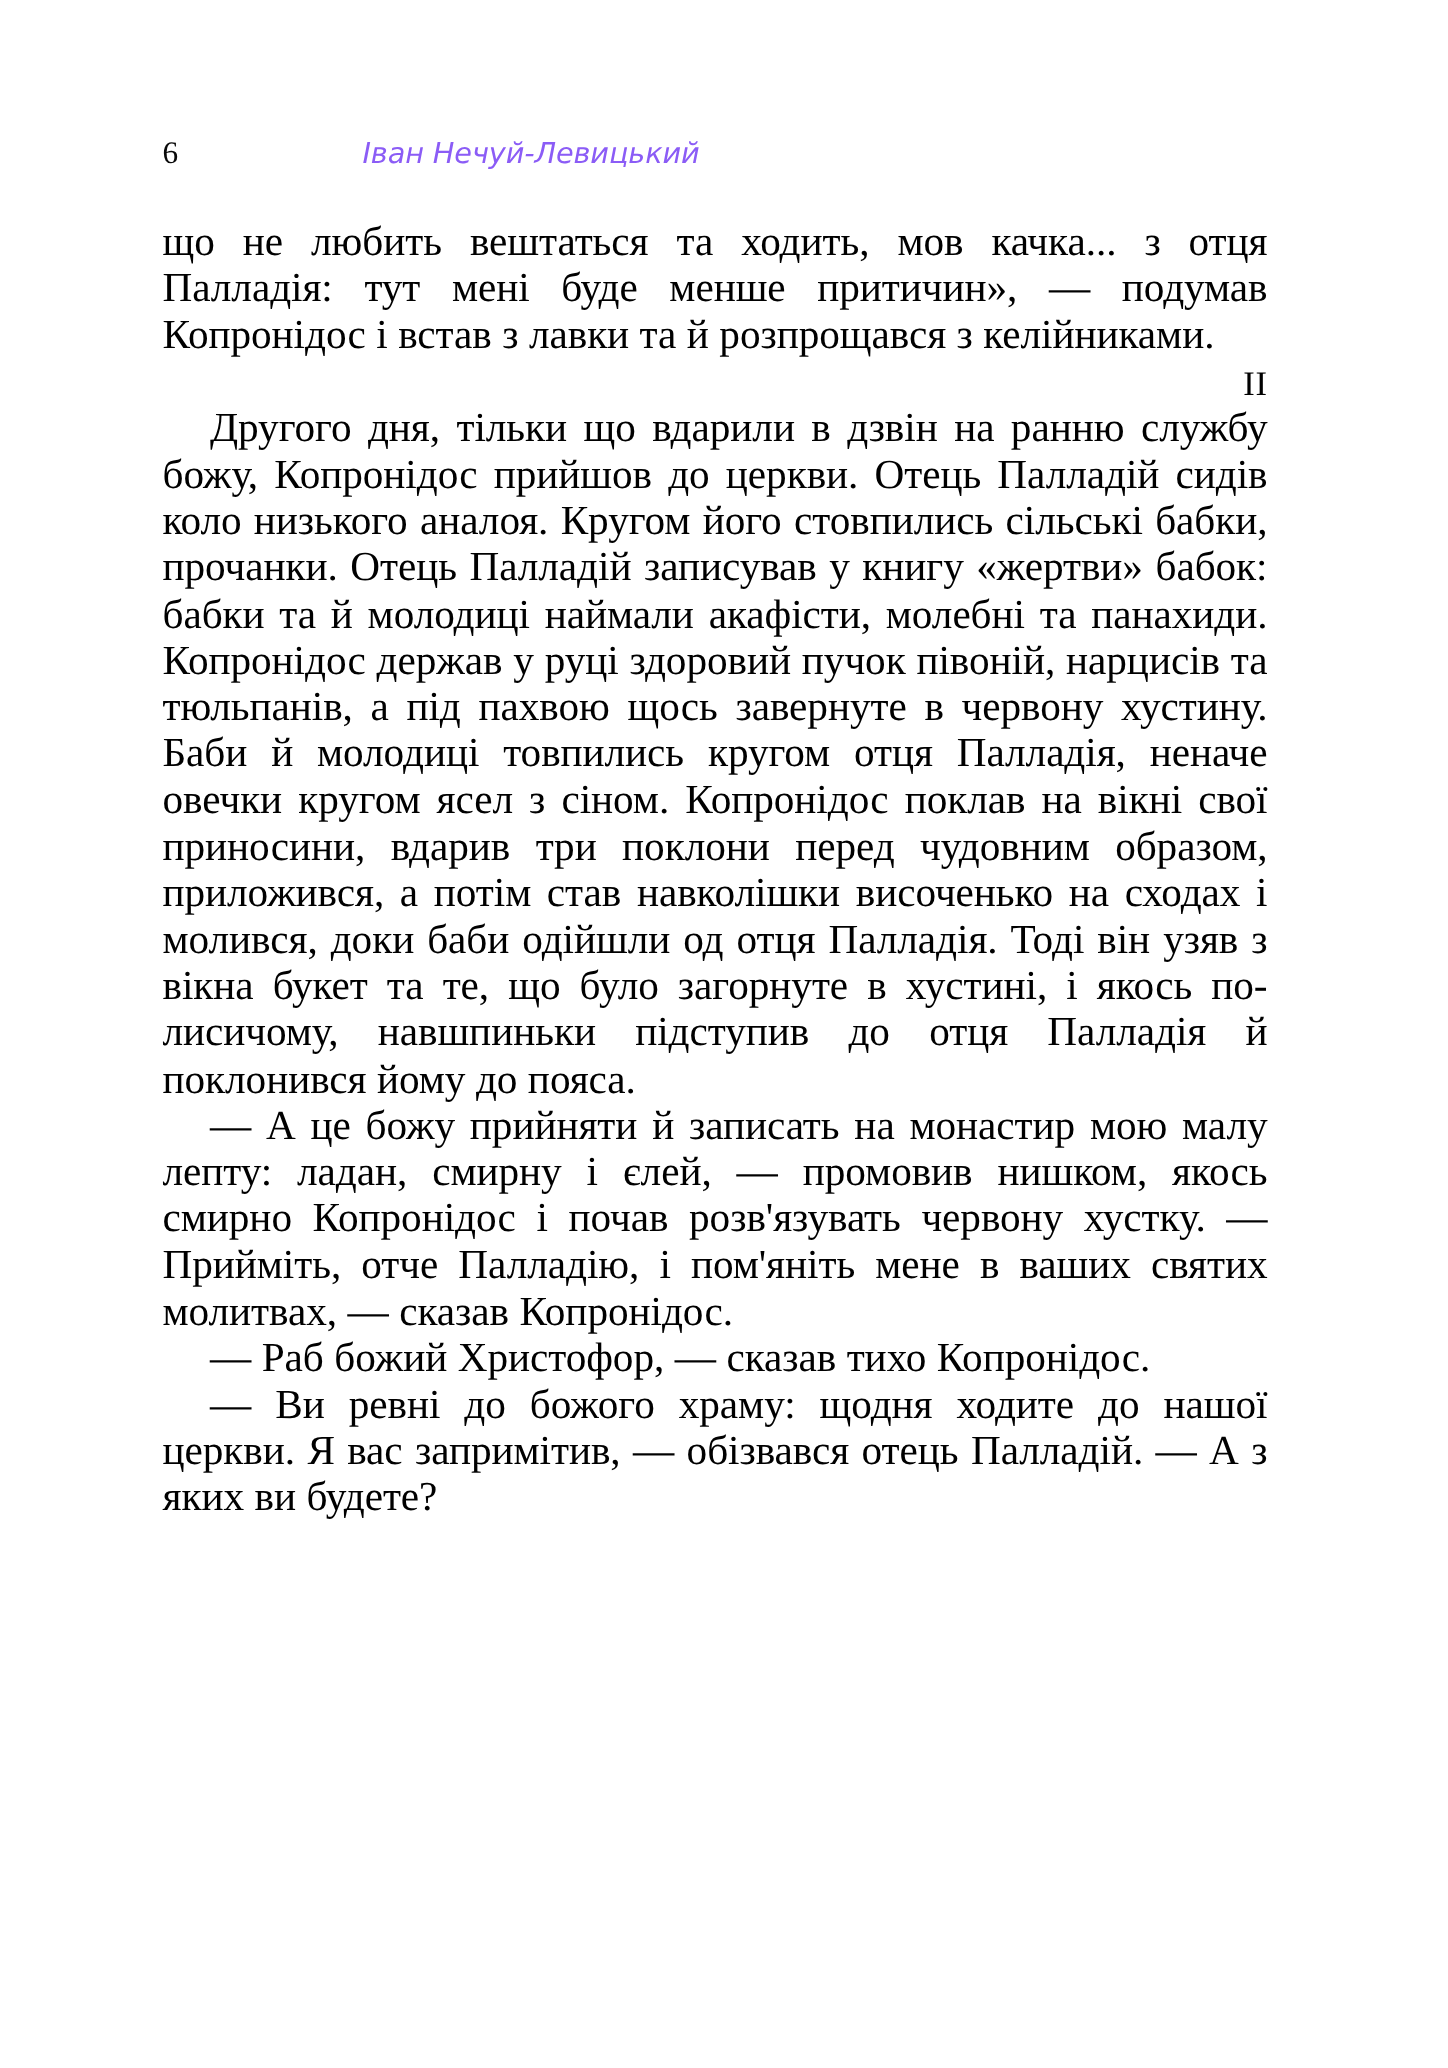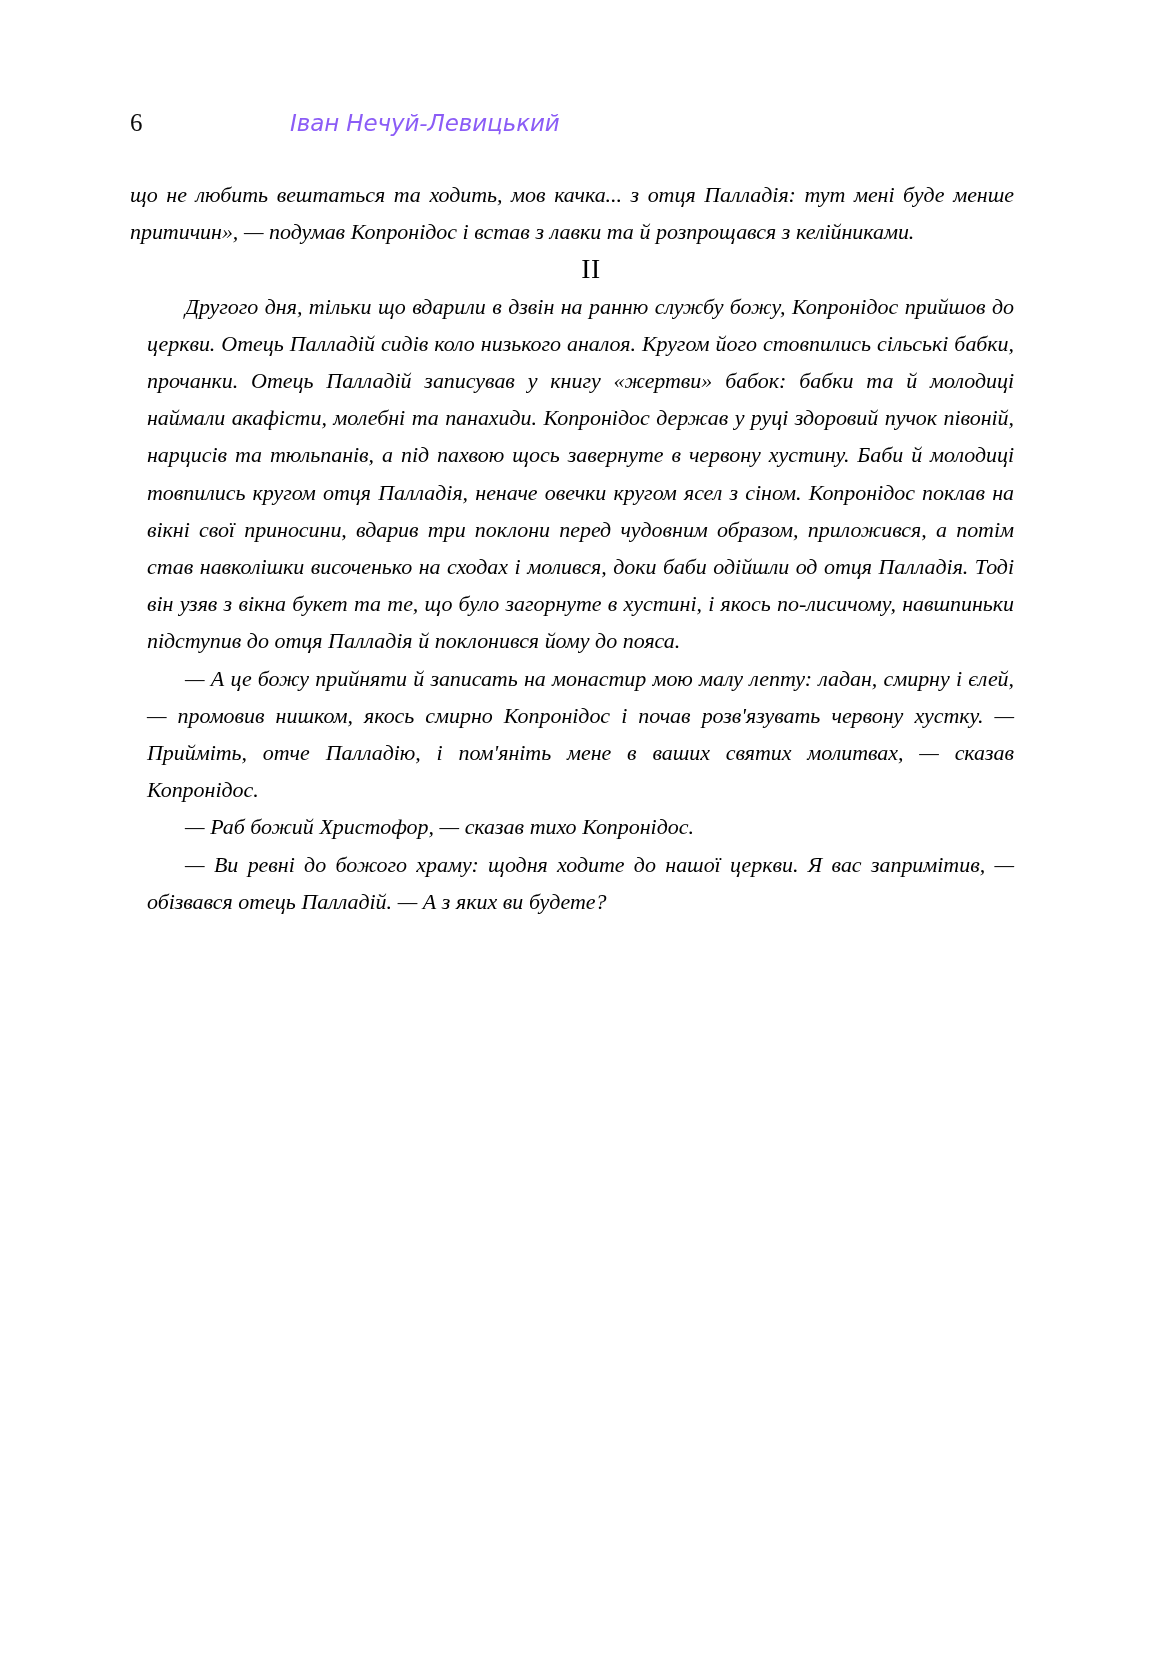--- a/index.html
+++ b/index.html
@@ -49,49 +49,47 @@
   
   .textblock {
     position: absolute;
     left: 130px;
     top: 176px;
     width: 884px;
   }
   p.para {
     margin: 0;
     font-family: "Liberation Serif", "DejaVu Serif", serif;
-    font-size: 22px;
+    font-size: 33px;
     line-height: 37.2px;
     color: #000000;
     text-align: justify;
     text-justify: inter-word;
     hyphens: manual;
     -webkit-hyphens: manual;
     letter-spacing: -0.05px;
     word-spacing: 0.2px;
-    font-style: italic;
   }
   p.para.indent {
     text-indent: 38px;
-    margin-left: 17px;
   }
   p.para.noindent {
     text-indent: 0;
   }
   p.para.last-line-left {
     text-align-last: left;
   }
   .section-num {
     margin: 0;
     font-family: "Liberation Serif", "DejaVu Serif", serif;
     font-size: 27.5px;
     line-height: 37.2px;
     color: #000000;
     text-indent: 38px;
-    text-align: center;
+    text-align: right;
     letter-spacing: 0.5px;
   }
 </style>
 </head>
 <body>
 
 <div class="page">
 
   <div class="running-head">
     <span class="folio">6</span>

